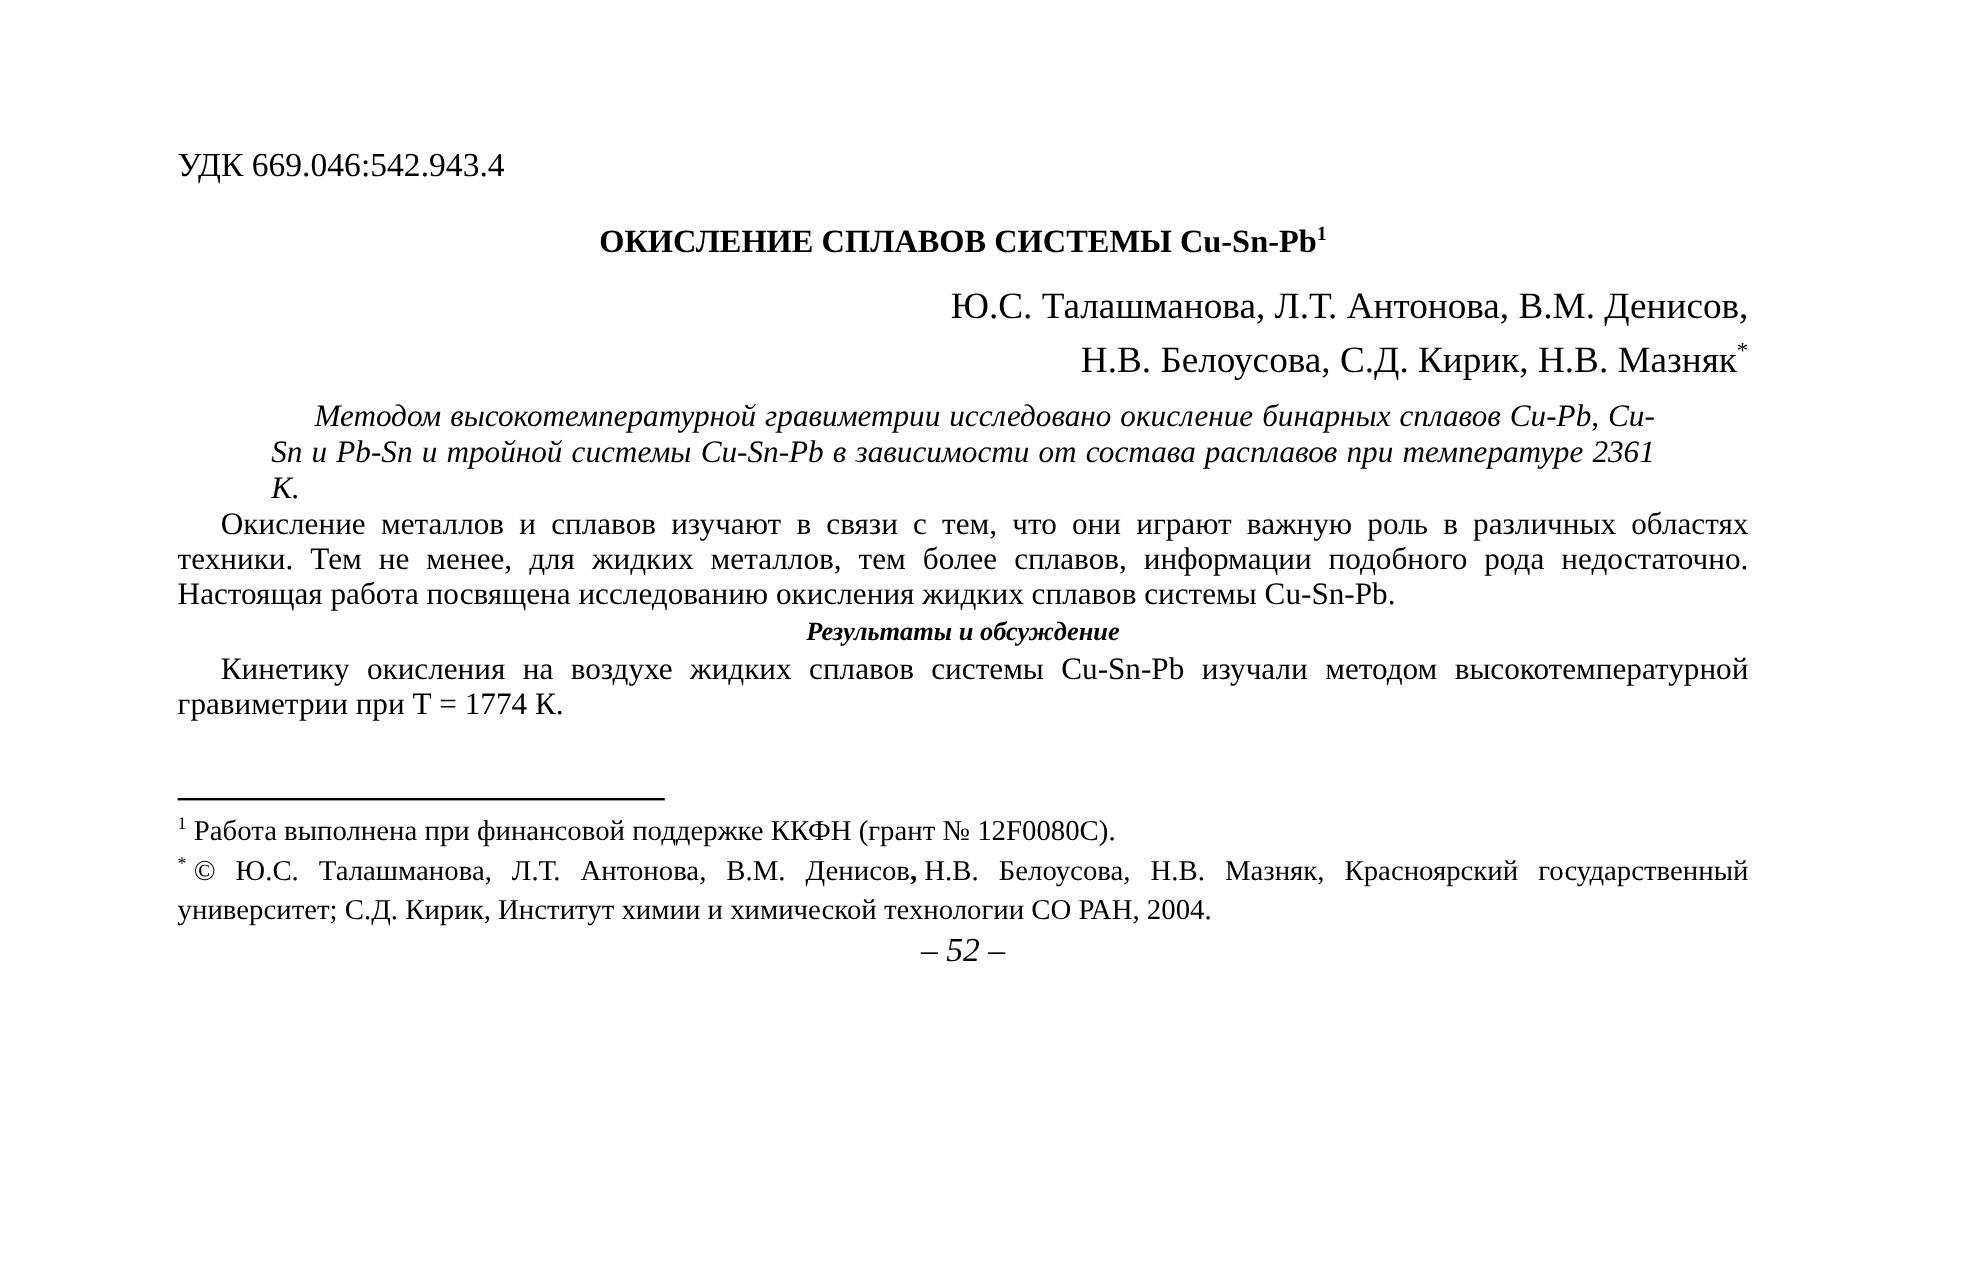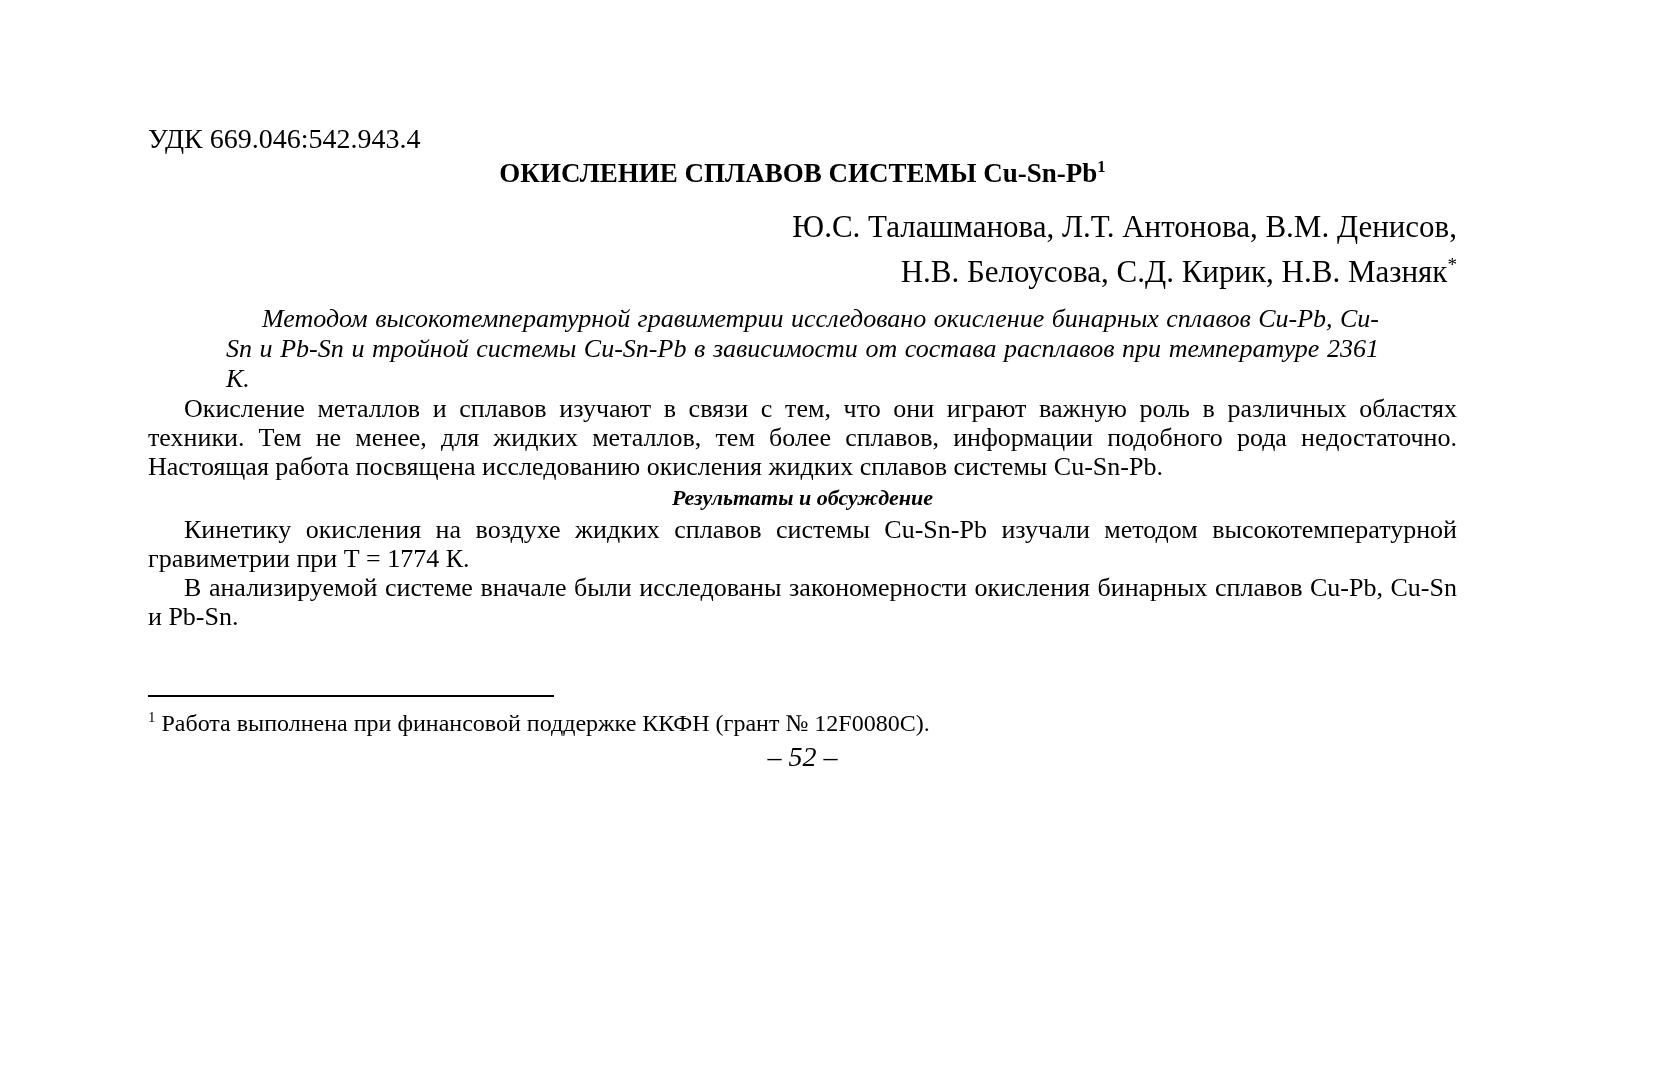--- a/index.html
+++ b/index.html
@@ -20,20 +20,21 @@
     height: 778px;
     padding: 122px 196px 0 148px;
     position: relative;
   }
   .udc {
     font-size: 28px;
     line-height: 34px;
     text-align: left;
   }
   .title {
+    margin-top: 28px;
     font-size: 27px;
     line-height: 34px;
     font-weight: bold;
     text-align: center;
   }
   .title sup, .authors sup {
     font-size: 62%;
     vertical-align: super;
     line-height: 0;
   }
@@ -117,22 +118,22 @@
   </div>
 
   <div class="abstract">Методом высокотемпературной гравиметрии исследовано окисление бинарных сплавов Cu-Pb, Cu-Sn и Pb-Sn и тройной системы Cu-Sn-Pb в зависимости от состава расплавов при температуре 2361 К.</div>
 
   <p class="body-para para-first">Окисление металлов и сплавов изучают в связи с тем, что они играют важную роль в различных областях техники. Тем не менее, для жидких металлов, тем более сплавов, информации подобного рода недостаточно. Настоящая работа посвящена исследованию окисления жидких сплавов системы Cu-Sn-Pb.</p>
 
   <div class="section-heading">Результаты и обсуждение</div>
 
   <p class="body-para">Кинетику окисления на воздухе жидких сплавов системы Cu-Sn-Pb изучали методом высокотемператур­ной гравиметрии при Т = 1774 К.</p>
 
-  <p class="body-para">В анализируемой системе вначале были исследованы закономерности окисления бинарных сплавов Cu-Pb, Cu-Sn и Pb-Sn.</p>
 
   <hr class="footnote-sep">
 
   <p class="footnote"><sup class="fnmark">1</sup><span>Работа выполнена при финансовой поддержке ККФН (грант № 12F0080C).</span></p>
 
+  <p class="footnote"><sup class="fnmark">*</sup><span>© Ю.С. Талашманова, Л.Т. Антонова, В.М. Денисов</span><span class="bold-comma">,</span><span>Н.В. Белоусова, Н.В. Мазняк, Красноярский государственный университет; С.Д. Кирик, Институт химии и химической технологии СО РАН, 2004.</span></p>
 
   <div class="page-number">– 52 –</div>
 
 </div>
 
 </body></html>

